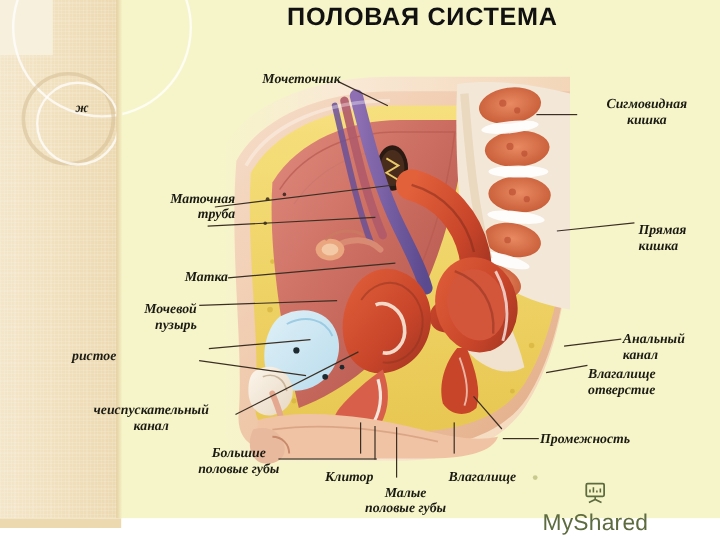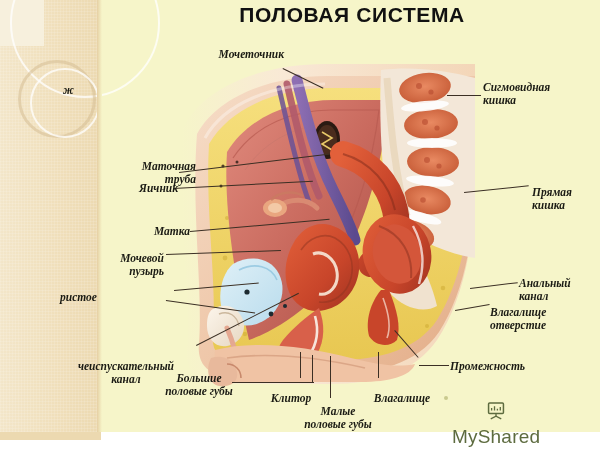--- a/index.html
+++ b/index.html
@@ -278,37 +278,36 @@
   <div class="ld" style="left:455px;top:310px;width:35px;transform:rotate(-10deg);"></div>
   <div class="ld" style="left:196px;top:345px;width:115px;transform:rotate(-27deg);"></div>
   <div class="ld" style="left:419px;top:365px;width:30px;"></div>
   <div class="ld" style="left:395px;top:330px;width:36px;transform:rotate(49deg);"></div>
   <div class="ld" style="left:232px;top:382px;width:82px;"></div>
   <div class="ld" style="left:313px;top:355px;width:28px;transform:rotate(90deg);"></div>
   <div class="ld" style="left:300px;top:378px;width:26px;transform:rotate(-90deg);"></div>
   <div class="ld" style="left:330px;top:398px;width:42px;transform:rotate(-90deg);"></div>
   <div class="ld" style="left:378px;top:378px;width:26px;transform:rotate(-90deg);"></div>
 
-  <div class="lbl r" style="left:176px;top:48px;width:108px;font-style:italic;">Мочеточник</div>
-  <div class="lbl l" style="left:483px;top:81px;width:112px;">Сигмовидная
+  <div class="lbl r" style="left:176px;top:60px;width:108px;font-style:italic;">Мочеточник</div>
+  <div class="lbl l" style="left:483px;top:81px;width:112px;text-align:center;">Сигмовидная
 кишка</div>
   <div class="lbl r" style="left:96px;top:160px;width:100px;">Маточная
 труба</div>
-  <div class="lbl r" style="left:90px;top:182px;width:88px;">Яичник</div>
   <div class="lbl l" style="left:532px;top:186px;width:70px;">Прямая
 кишка</div>
   <div class="lbl r" style="left:108px;top:225px;width:82px;">Матка</div>
   <div class="lbl r" style="left:58px;top:252px;width:106px;">Мочевой
 пузырь</div>
   <div class="lbl l" style="left:60px;top:291px;width:90px;">ристое</div>
   <div class="lbl l" style="left:519px;top:277px;width:80px;">Анальный
 канал</div>
   <div class="lbl l" style="left:490px;top:306px;width:108px;">Влагалище
 отверстие</div>
-  <div class="lbl c" style="left:56px;top:336px;width:140px;margin-top:24px;">чеиспускательный
+  <div class="lbl c" style="left:56px;top:336px;width:140px;">чеиспускательный
 канал</div>
   <div class="lbl l" style="left:450px;top:360px;width:110px;">Промежность</div>
   <div class="lbl c" style="left:140px;top:372px;width:118px;">Большие
 половые губы</div>
   <div class="lbl c" style="left:256px;top:392px;width:70px;">Клитор</div>
   <div class="lbl c" style="left:278px;top:405px;width:120px;">Малые
 половые губы</div>
   <div class="lbl c" style="left:352px;top:392px;width:100px;">Влагалище</div>
   <div class="lbl l" style="left:63px;top:84px;width:30px;">ж</div>
 

